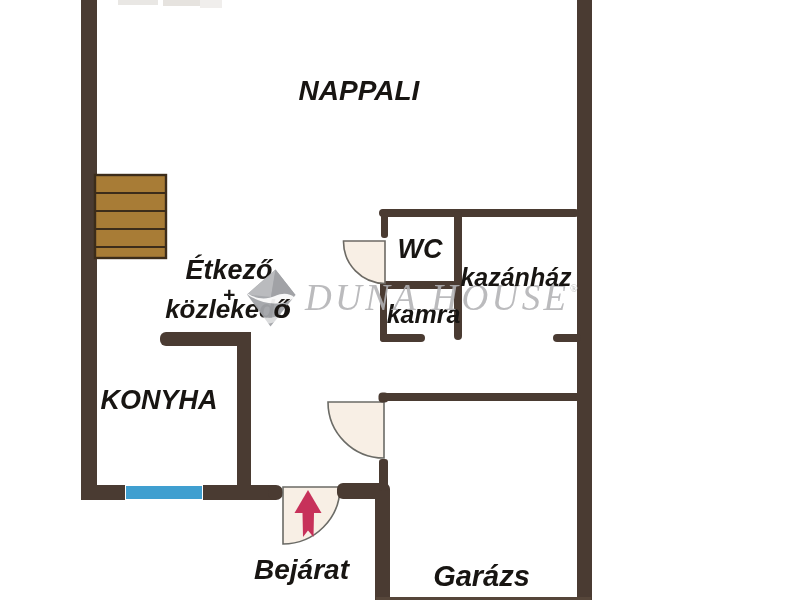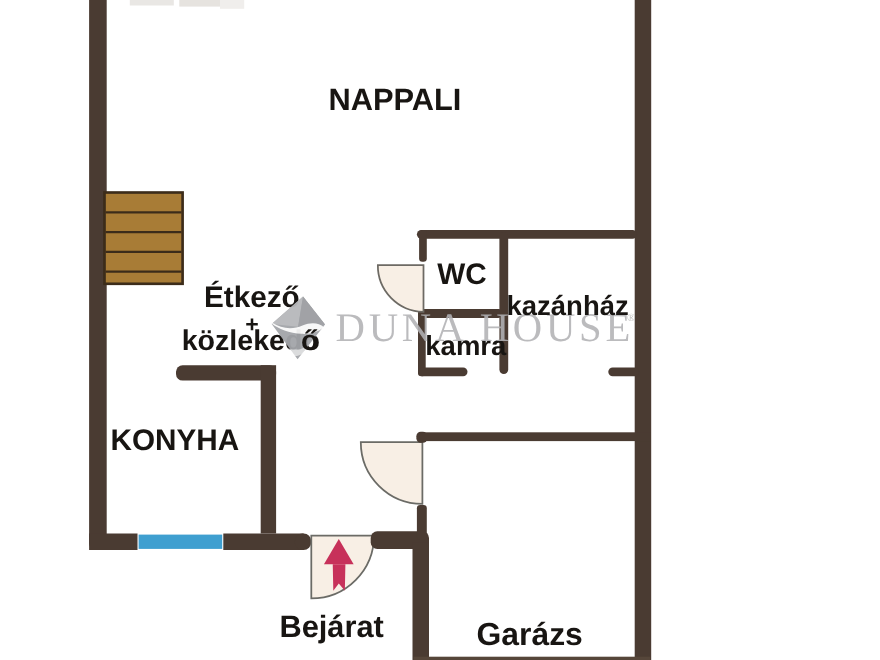--- a/index.html
+++ b/index.html
@@ -1,16 +1,16 @@
 <!DOCTYPE html>
 <html><head>
 <meta charset="utf-8">
 <style>
   html,body{margin:0;padding:0;background:#ffffff;}
-  .wrap{position:relative;width:800px;height:600px;overflow:hidden;background:#eab308;}
+  .wrap{position:relative;width:800px;height:600px;overflow:hidden;background:#eab308;font-style:italic;}
   text{font-family:"Liberation Sans",sans-serif;}
   .room{font-weight:bold;fill:#181512;}
   .wm{font-family:"Liberation Serif",serif;}
 </style>
 </head>
 <body>
 <div class="wrap">
 <svg width="800" height="600" viewBox="0 0 800 600" xmlns="http://www.w3.org/2000/svg">
 
   <rect x="0" y="0" width="800" height="600" fill="#ffffff"></rect>

